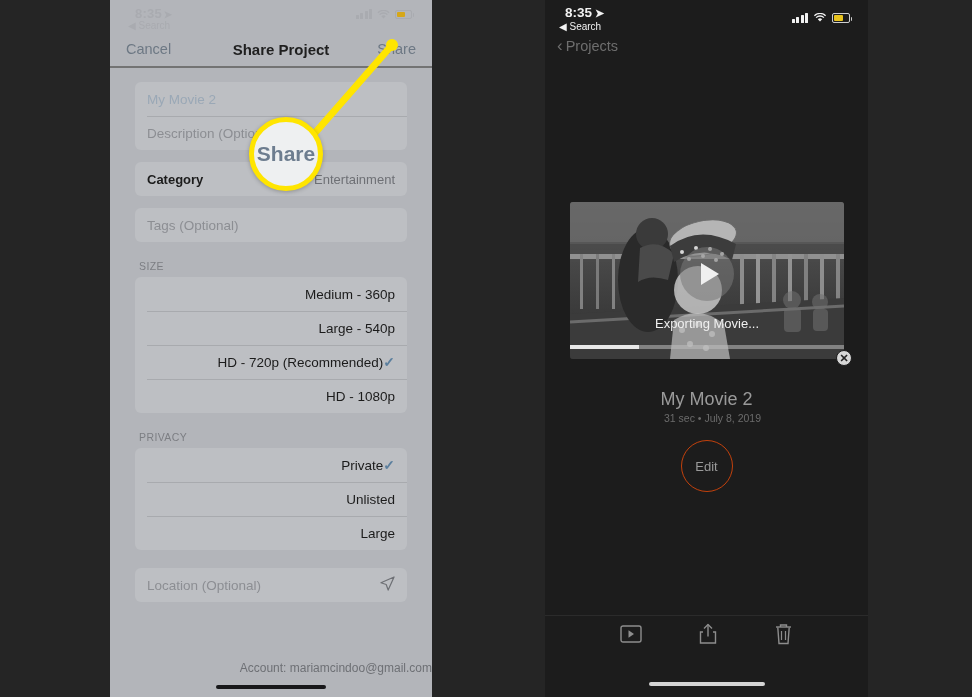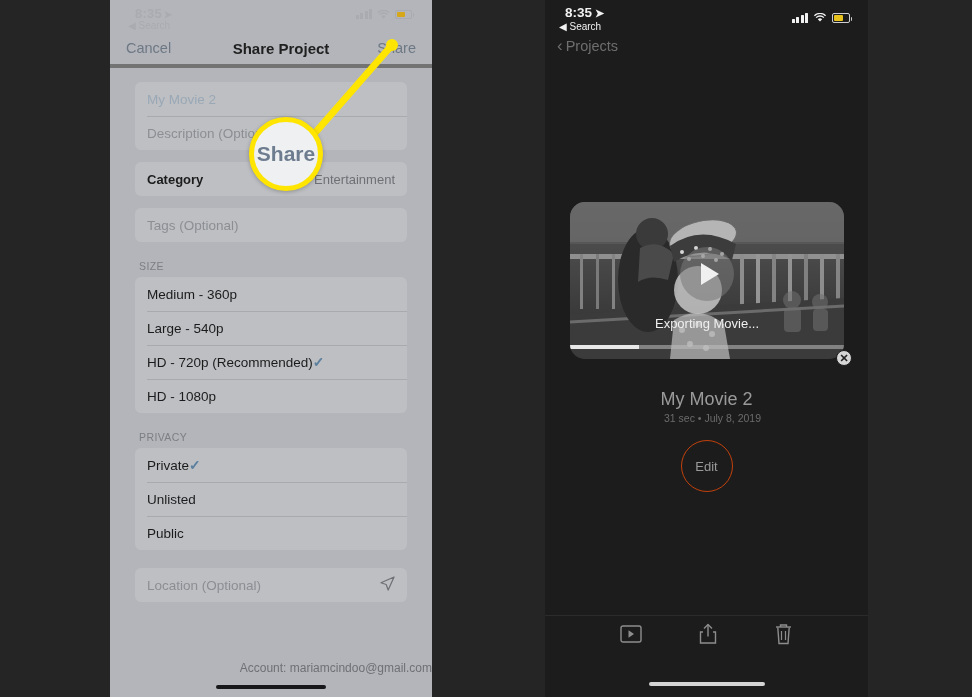--- a/index.html
+++ b/index.html
@@ -40,21 +40,21 @@
   .bars-dim i:nth-child(4){height:10px}
   .wifi-dim { width:13px; height:10px; position:relative; }
   .batt-dim {
     width:17px;height:9px;border:1px solid #a9abb0;border-radius:2px;position:relative;
   }
   .batt-dim::after{content:"";position:absolute;right:-3px;top:2.5px;width:1.5px;height:4px;background:#a9abb0;border-radius:0 1px 1px 0;}
   .batt-dim .fill{position:absolute;left:1px;top:1px;bottom:1px;width:8px;background:#d6a718;border-radius:1px;}
 
   #left-phone .navbar {
     height:36px; position:relative; display:flex; align-items:center;
-    border-bottom:4px solid #737373; background:#b3b5ba;padding-left:20px;
+    border-bottom:2px solid #737373; background:#b3b5ba;padding-left:20px;
   }
   #left-phone .nav-cancel {
     position:absolute; left:16px; font-size:14.5px; color:#6d7884;
   }
   #left-phone .nav-title {
     width:100%; text-align:center; font-size:15px; font-weight:bold; color:#1f1f1f;
   }
   #left-phone .nav-share {
     position:absolute; right:16px; font-size:14.5px; color:#6d7884;
   }
@@ -73,21 +73,21 @@
   .ph { color:#8c8e93; }
   .val-light { color:#9aa8b6; }
   .lbl-dark { color:#1b1b1b; font-weight:bold; font-size:13px; }
   .val-dark { color:#6e7075; font-size:13px;margin-left:23px; }
 
   .section-head {
     font-size:10.5px; color:#7c7e83; letter-spacing:.4px;
     padding:6px 0 5px 4px; text-transform:uppercase;
   }
   .opt-row {
-    height:34px; display:flex; align-items:center; justify-content:flex-start;
+    height:34px; display:flex; align-items:center; justify-content:flex-end;
     padding:0 12px; font-size:13.5px; color:#1b1b1b; position:relative;
   }
   .opt-row + .opt-row::before {
     content:""; position:absolute; left:12px; right:0; top:0; height:1px; background:#a8aaae;
   }
   .check { color:#5b7f9e; font-size:14px; font-weight:bold; }
   .account {
     position:absolute; bottom:22px; left:0; right:0; text-align:right;
     font-size:12px; color:#6e7075;
   }
@@ -135,21 +135,21 @@
   .batt-lt .fill{position:absolute;left:1px;top:1px;bottom:1px;width:9px;background:#e8c31e;border-radius:1px;}
 
   #right-phone .backnav {
     height:28px; display:flex; align-items:center; padding-left:12px;
     font-size:14.5px; color:#6e6e6e;
   }
   #right-phone .backnav .chev { font-size:17px; margin-right:3px; color:#6e6e6e; }
 
   .thumb-wrap {
     position:absolute; left:25px; top:202px; width:274px; height:157px;
-    border-radius:15px; overflow:hidden; background:#2a2a2a;
+    border-radius:3px; overflow:hidden; background:#2a2a2a;
   }
   .thumb-img { position:absolute; inset:0; }
   .play-circle {
     position:absolute; left:50%; top:46%; transform:translate(-50%,-50%);
     width:54px;height:54px;border-radius:50%;
     background:rgba(120,120,120,.55);
     display:flex;align-items:center;justify-content:center;
   }
   .play-tri {
     width:0;height:0;border-left:18px solid #f0f0f0;
@@ -277,21 +277,21 @@
     <div class="section-head">PRIVACY</div>
     <div class="field-group">
       <div class="opt-row">
         <span>Private</span>
         <span class="check">✓</span>
       </div>
       <div class="opt-row">
         <span>Unlisted</span>
       </div>
       <div class="opt-row">
-        <span>Public</span>
+        <span>Large</span>
       </div>
     </div>
 
     <div class="field-group" style="margin-top:18px">
       <div class="field-row">
         <span class="ph">Location (Optional)</span>
         <span>
           <svg width="15" height="15" viewBox="0 0 16 16">
               <path d="M15 1 1 7.2l5.6 1.9L8.7 15z" fill="none" stroke="#6e7075" stroke-width="1.3" stroke-linejoin="round"></path>
             </svg>

